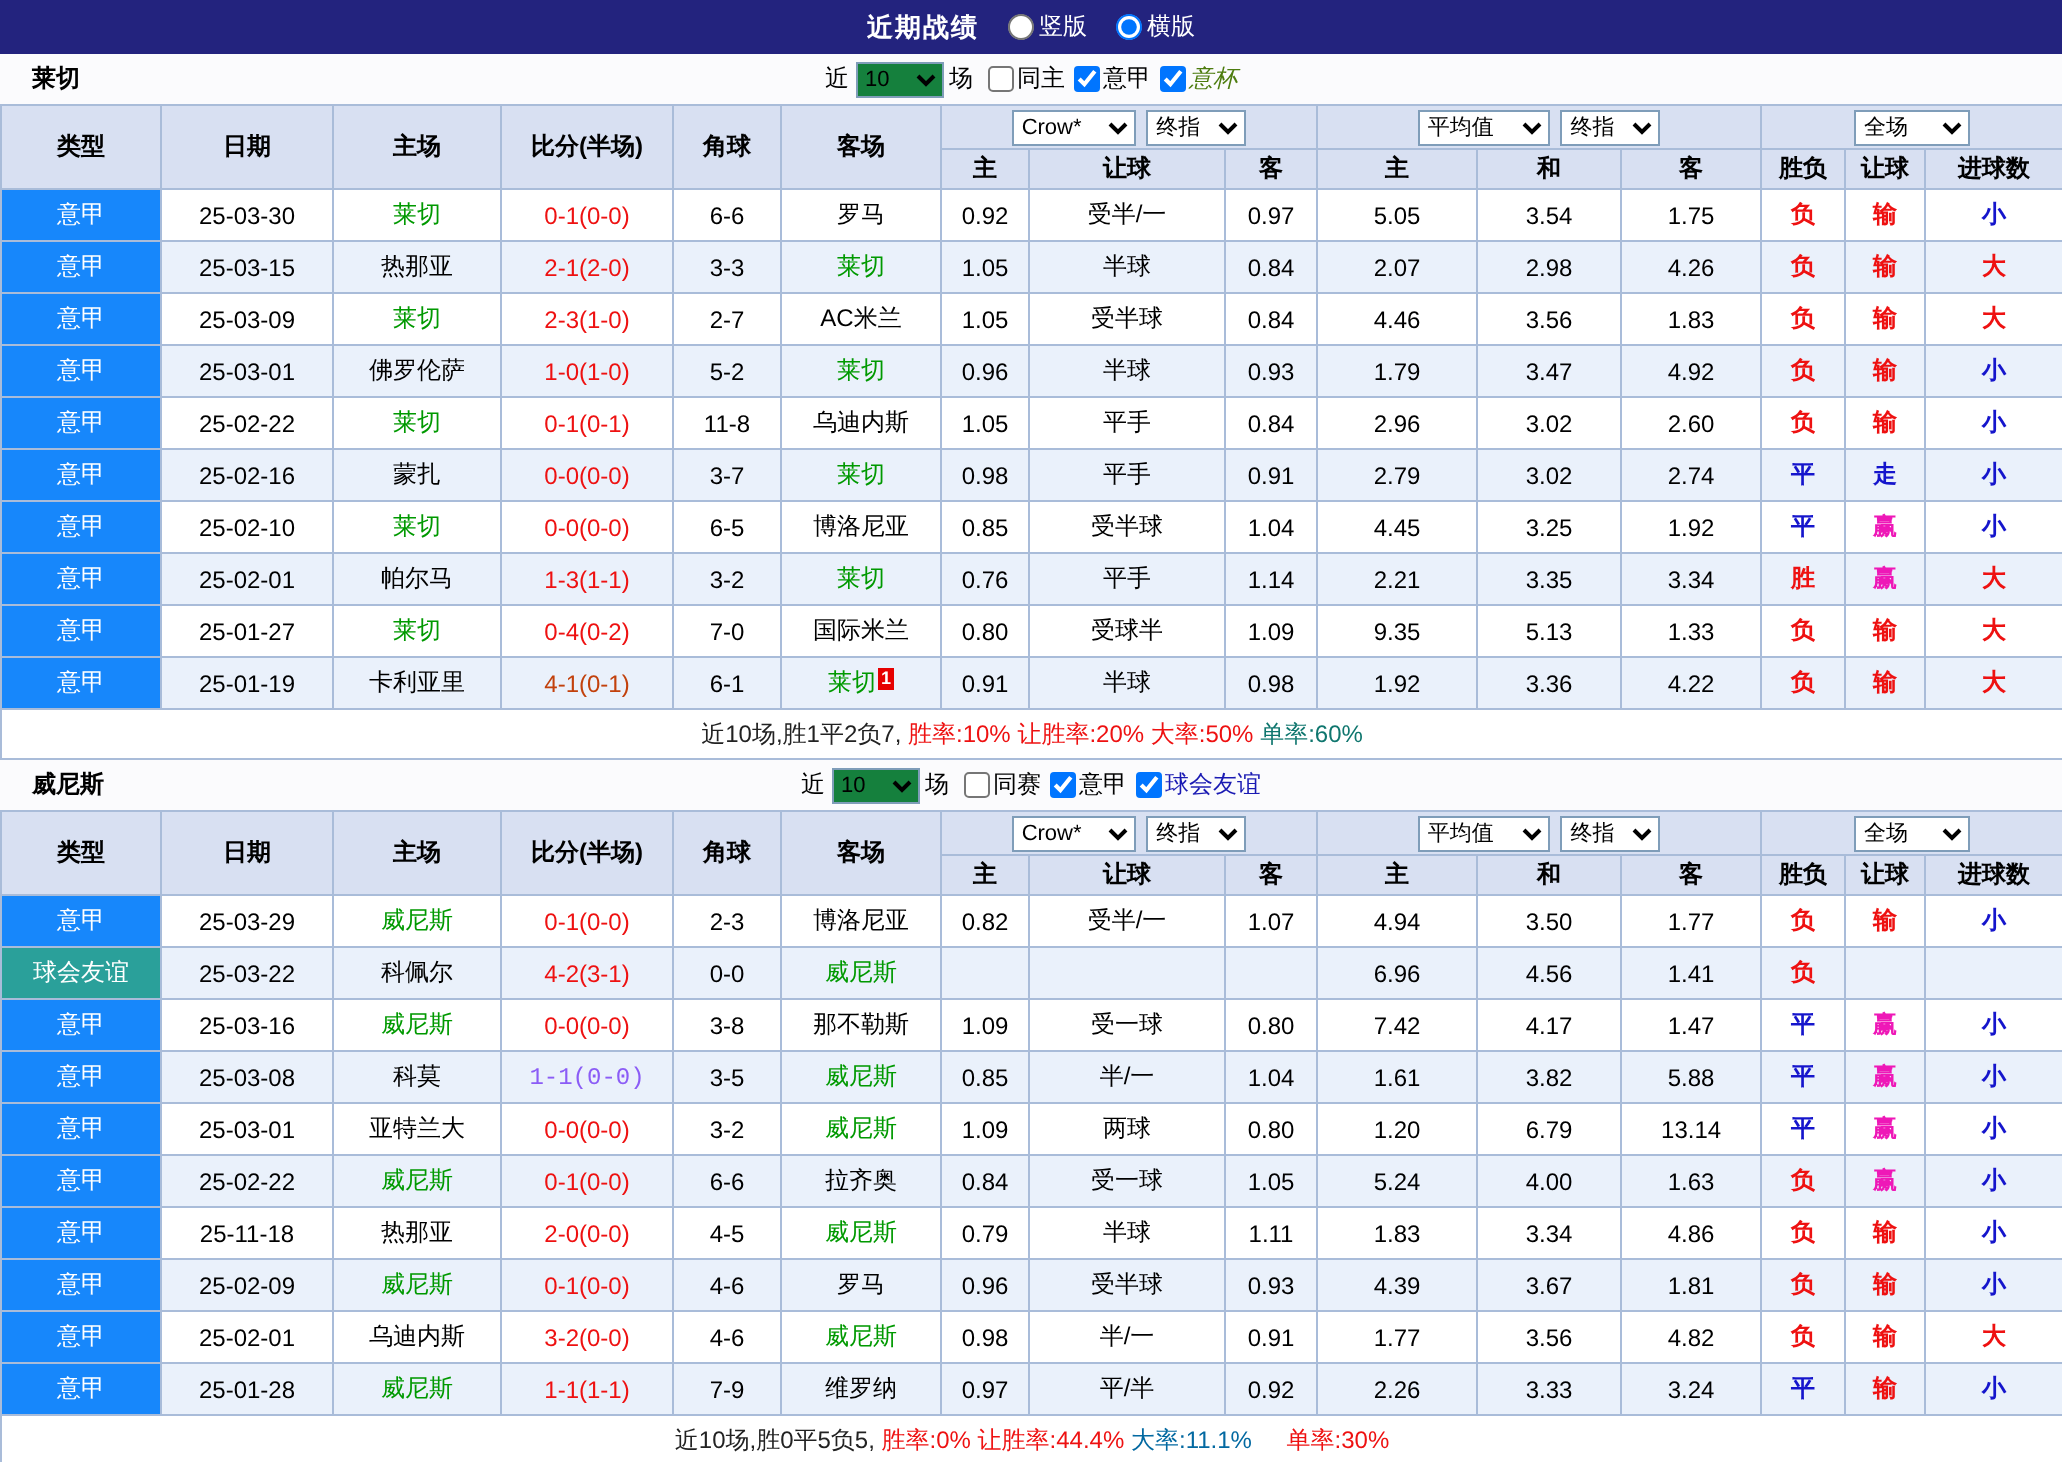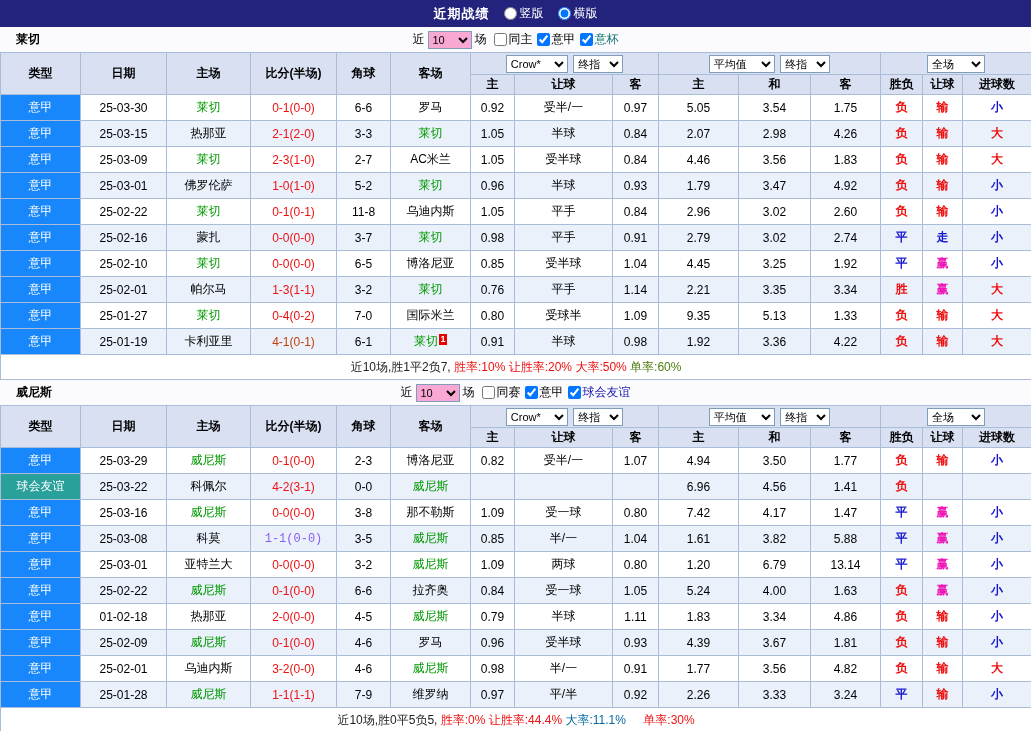--- a/index.html
+++ b/index.html
@@ -25,21 +25,21 @@
   .strip {
     position: relative;
     height: 25px;
     display: flex;
     align-items: center;
     justify-content: center;
     background: #fbfbfd;
   }
   .team-name { position:absolute; left:16px; font-weight:bold; font-size:12px; }
   .filters { display:flex; align-items:center; gap:3px; }
-  .filters select { height:18px; font-size:11px; border:1px solid #7f9db9; background:#f9a8d4; }
+  .filters select { height:18px; font-size:11px; border:1px solid #7f9db9; background:#15803d; }
   .cb-group { display:flex; align-items:center; }
   .cb { display:flex; align-items:center; margin-left:4px; cursor:pointer; }
   .cb input { margin:0 2px 0 0; width:13px; height:13px; }
 
   table.grid { border-collapse: collapse; table-layout: fixed; width: 1031px; }
   .grid th, .grid td {
     border: 1px solid #a9bcd9;
     text-align: center;
     overflow: hidden;
     white-space: nowrap;
@@ -100,21 +100,21 @@
           <label class="cb">
             <input type="checkbox" style="">
             <span style="color: rgb(0, 0, 0);">同主</span>
           </label>
           <label class="cb">
             <input type="checkbox" checked="" style="">
             <span style="color: rgb(0, 0, 0);">意甲</span>
           </label>
           <label class="cb">
             <input type="checkbox" checked="" style="">
-            <span style="color: #0f766e;">意杯</span>
+            <span style="color: #4d7c0f; font-style: italic;">意杯</span>
           </label>
         </span>
     </div>
   </div>
   <table class="grid">
     <colgroup>
       <col style="width:80px">
         <col style="width:86px">
         <col style="width:84px">
         <col style="width:86px">
@@ -329,21 +329,21 @@
           <td>1.92</td>
           <td>3.36</td>
           <td>4.22</td>
           <td class="res" style="color: rgb(238, 17, 17);">负</td>
           <td class="res" style="color: rgb(238, 17, 17);">输</td>
           <td class="res" style="color: rgb(238, 17, 17);">大</td>
         </tr>
       </tbody>
     <tfoot>
       <tr>
-          <td colspan="15"><span style="color: rgb(34, 34, 34);">近10场,胜1平2负7, </span><span style="color: rgb(238, 17, 17);">胜率:10% </span><span style="color: rgb(238, 17, 17);">让胜率:20% </span><span style="color: rgb(238, 17, 17);">大率:50% </span><span style="color: #4d7c0f;">单率:60%</span></td>
+          <td colspan="15"><span style="color: rgb(34, 34, 34);">近10场,胜1平2负7, </span><span style="color: rgb(238, 17, 17);">胜率:10% </span><span style="color: rgb(238, 17, 17);">让胜率:20% </span><span style="color: rgb(238, 17, 17);">大率:50% </span><span style="color: #0f766e;">单率:60%</span></td>
         </tr>
     </tfoot>
   </table>
 </div>
 
 <div class="section">
   <div class="strip">
     <span class="team-name">威尼斯</span>
     <div class="filters">
       <span>近</span>
@@ -513,21 +513,21 @@
           <td>1.05</td>
           <td>5.24</td>
           <td>4.00</td>
           <td>1.63</td>
           <td class="res" style="color: rgb(238, 17, 17);">负</td>
           <td class="res" style="color: rgb(238, 24, 183);">赢</td>
           <td class="res" style="color: rgb(21, 21, 204);">小</td>
         </tr>
         <tr>
           <td class="type" style="color: rgb(255, 255, 255); background: rgb(23, 135, 251);">意甲</td>
-          <td>01-02-18</td>
+          <td>25-11-18</td>
           <td><span>热那亚</span></td>
           <td style="color: rgb(238, 17, 17);">2-0(0-0)</td>
           <td>4-5</td>
           <td><span style="color: rgb(0, 153, 0);">威尼斯</span></td>
           <td>0.79</td>
           <td>半球</td>
           <td>1.11</td>
           <td>1.83</td>
           <td>3.34</td>
           <td>4.86</td>

